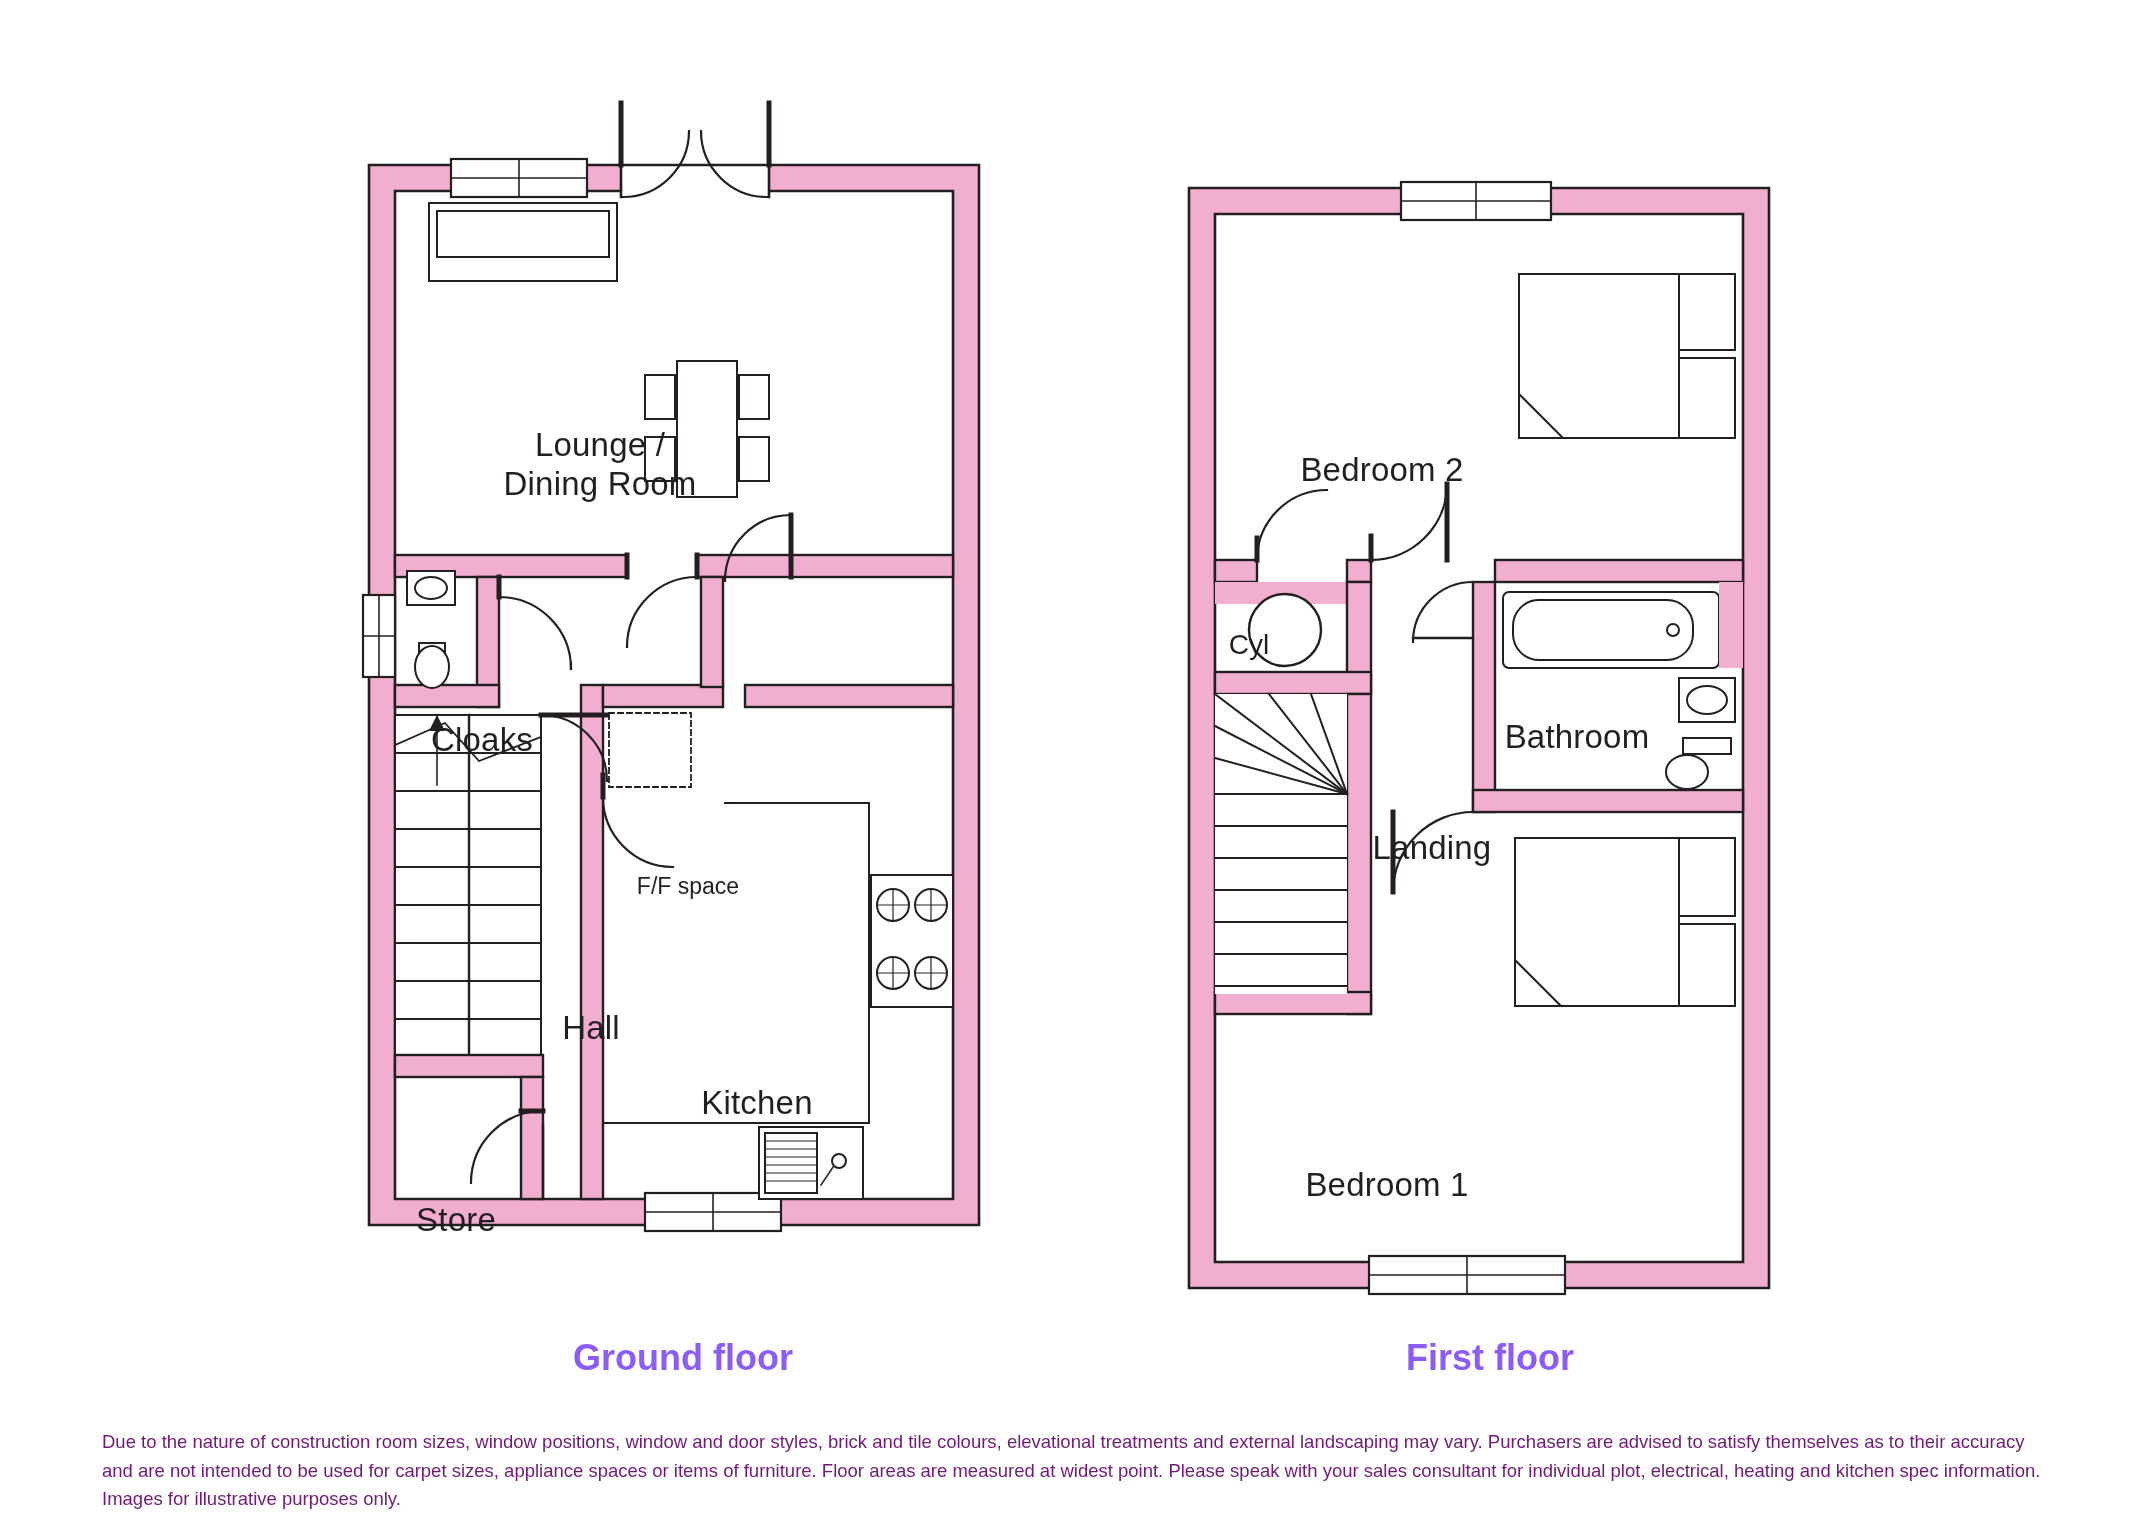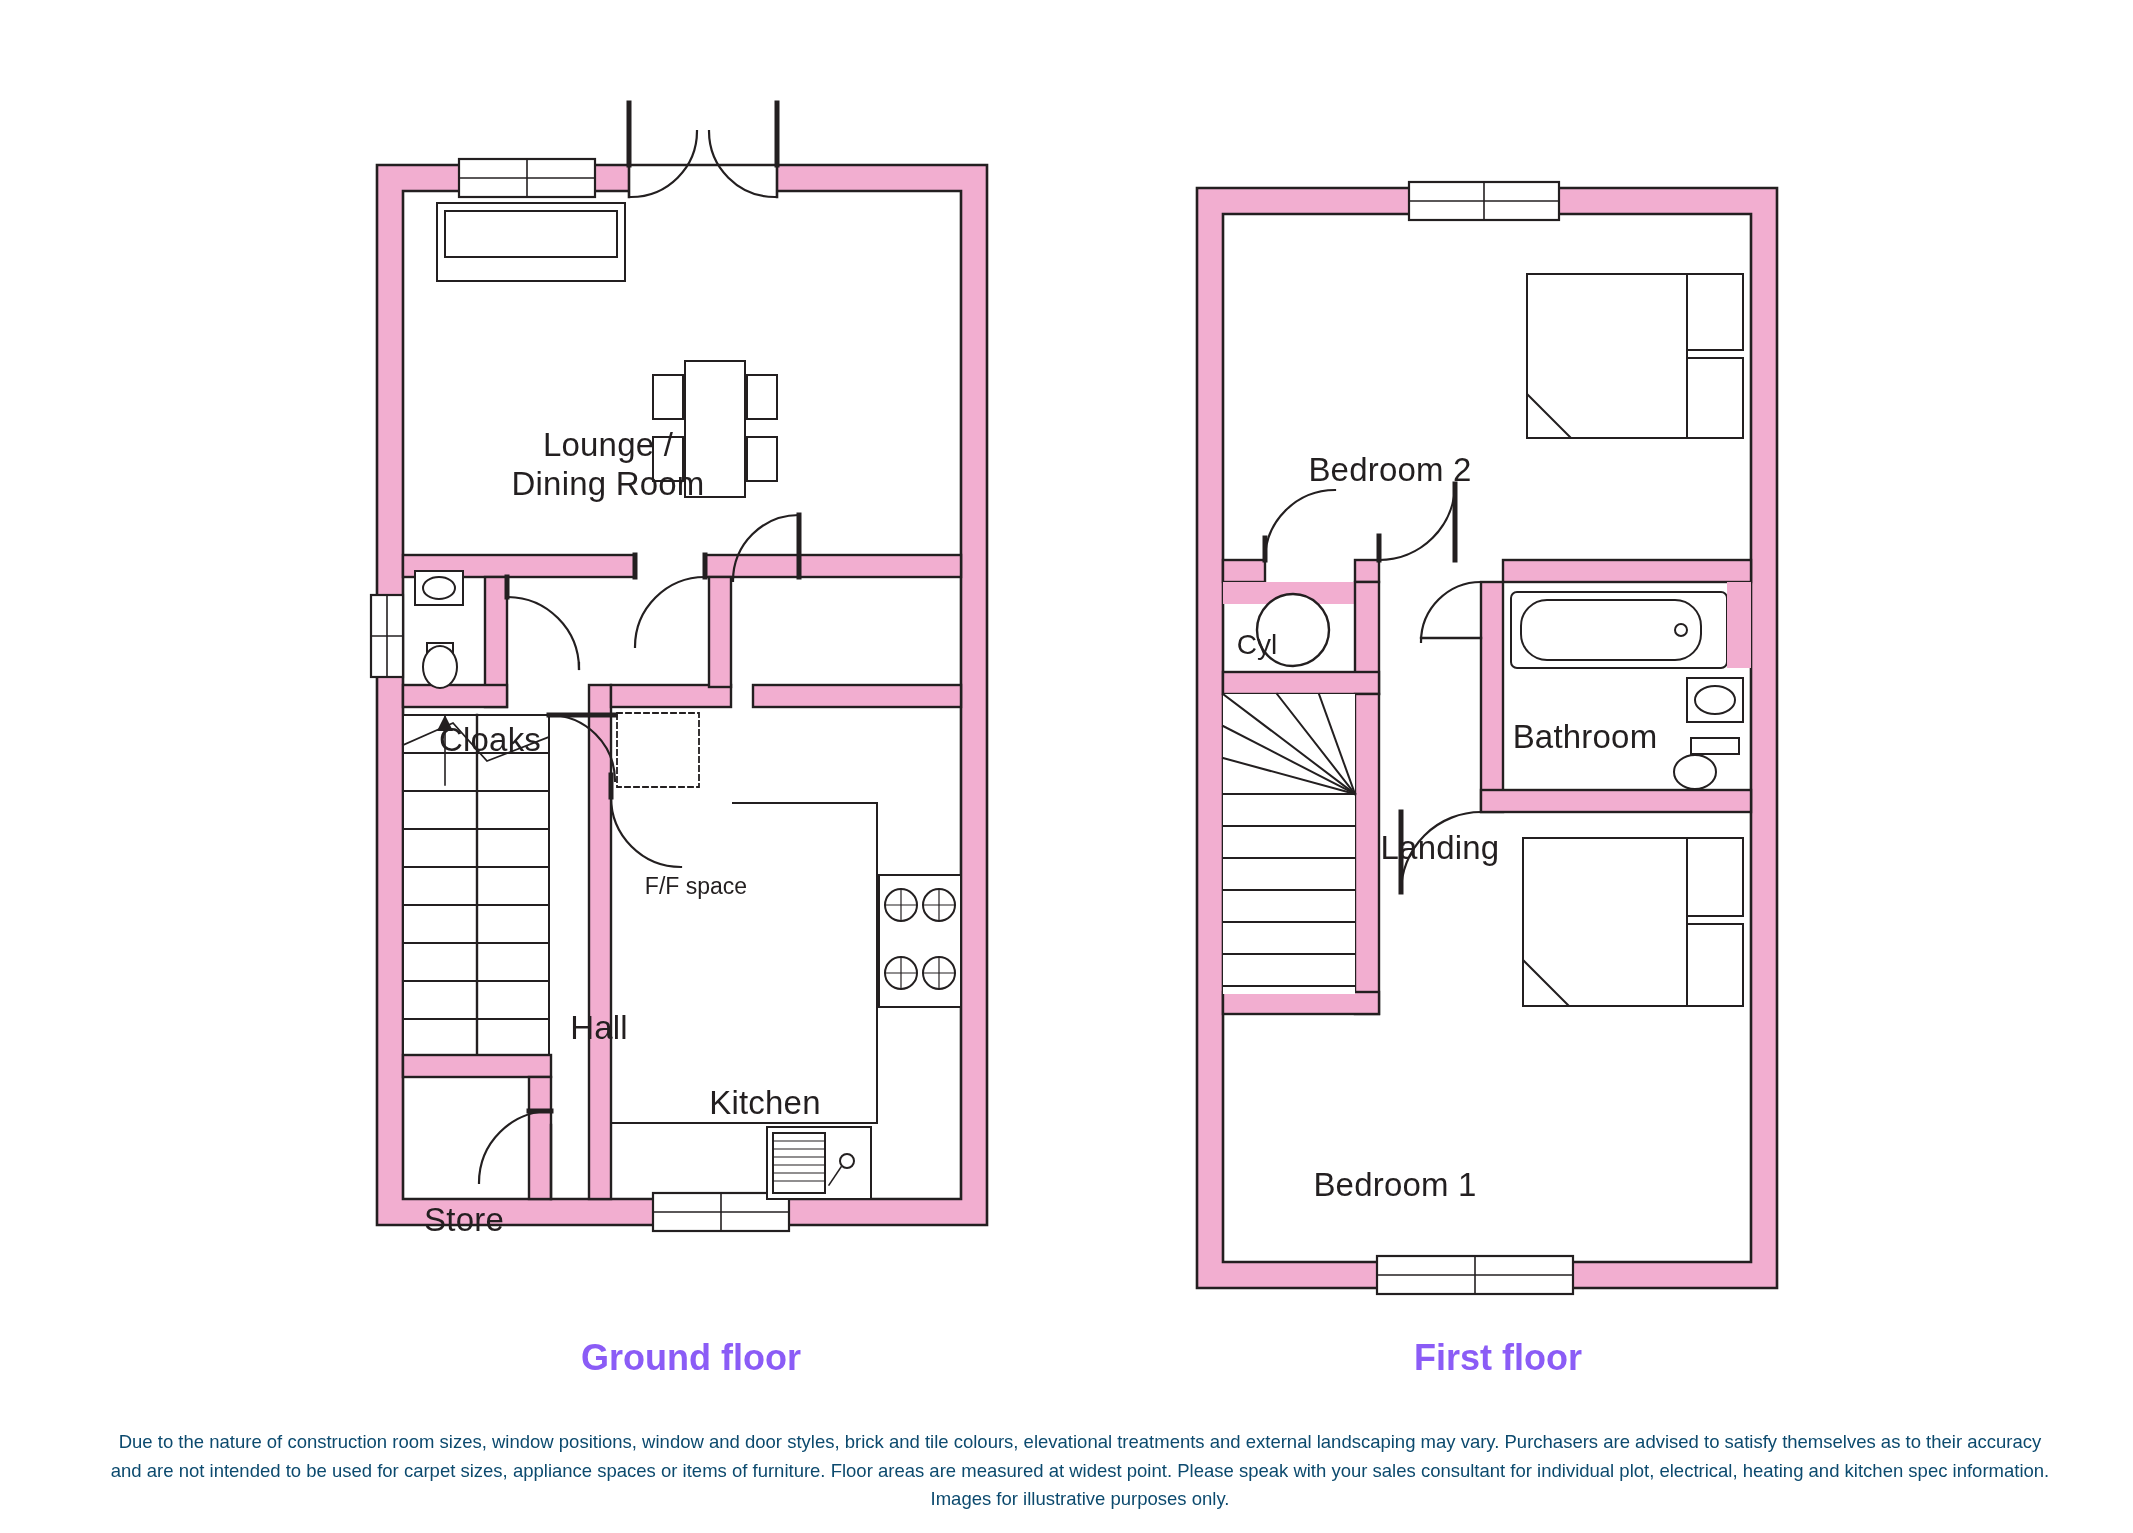--- a/index.html
+++ b/index.html
@@ -11,21 +11,21 @@
     width: 2133px;
     height: 1533px;
     font-family: "Liberation Sans", sans-serif;
     color: #231f20;
     position: relative;
     overflow: hidden;
   }
 
   .sheet {
     position: absolute;
-    left: 12px; top: 0;
+    left: 4px; top: 0;
     width: 1688px;
     height: 1533px;
   }
 
   
   .plan {
     position: absolute;
   }
   #ground-plan { left: 355px; top: 85px; width: 630px; height: 1215px; }
   #first-plan  { left: 1175px; top: 178px; width: 600px; height: 1122px; }
@@ -62,22 +62,22 @@
     white-space: nowrap;
   }
 
   .disclaimer {
     position: absolute;
     left: 98px;
     top: 1428px;
     width: 1940px;
     font-size: 18.5px;
     line-height: 1.55;
-    color: #0c4a6e;
-    text-align: center;
+    color: #701a75;
+    text-align: left;
   }
 </style>
 </head>
 <body>
 
 <div class="sheet">
 
   <div class="plan" id="ground-plan">
     <svg viewBox="0 0 630 1215" xmlns="http://www.w3.org/2000/svg">
       <g stroke="#231f20" stroke-width="2.4" fill="none" stroke-linecap="square">

